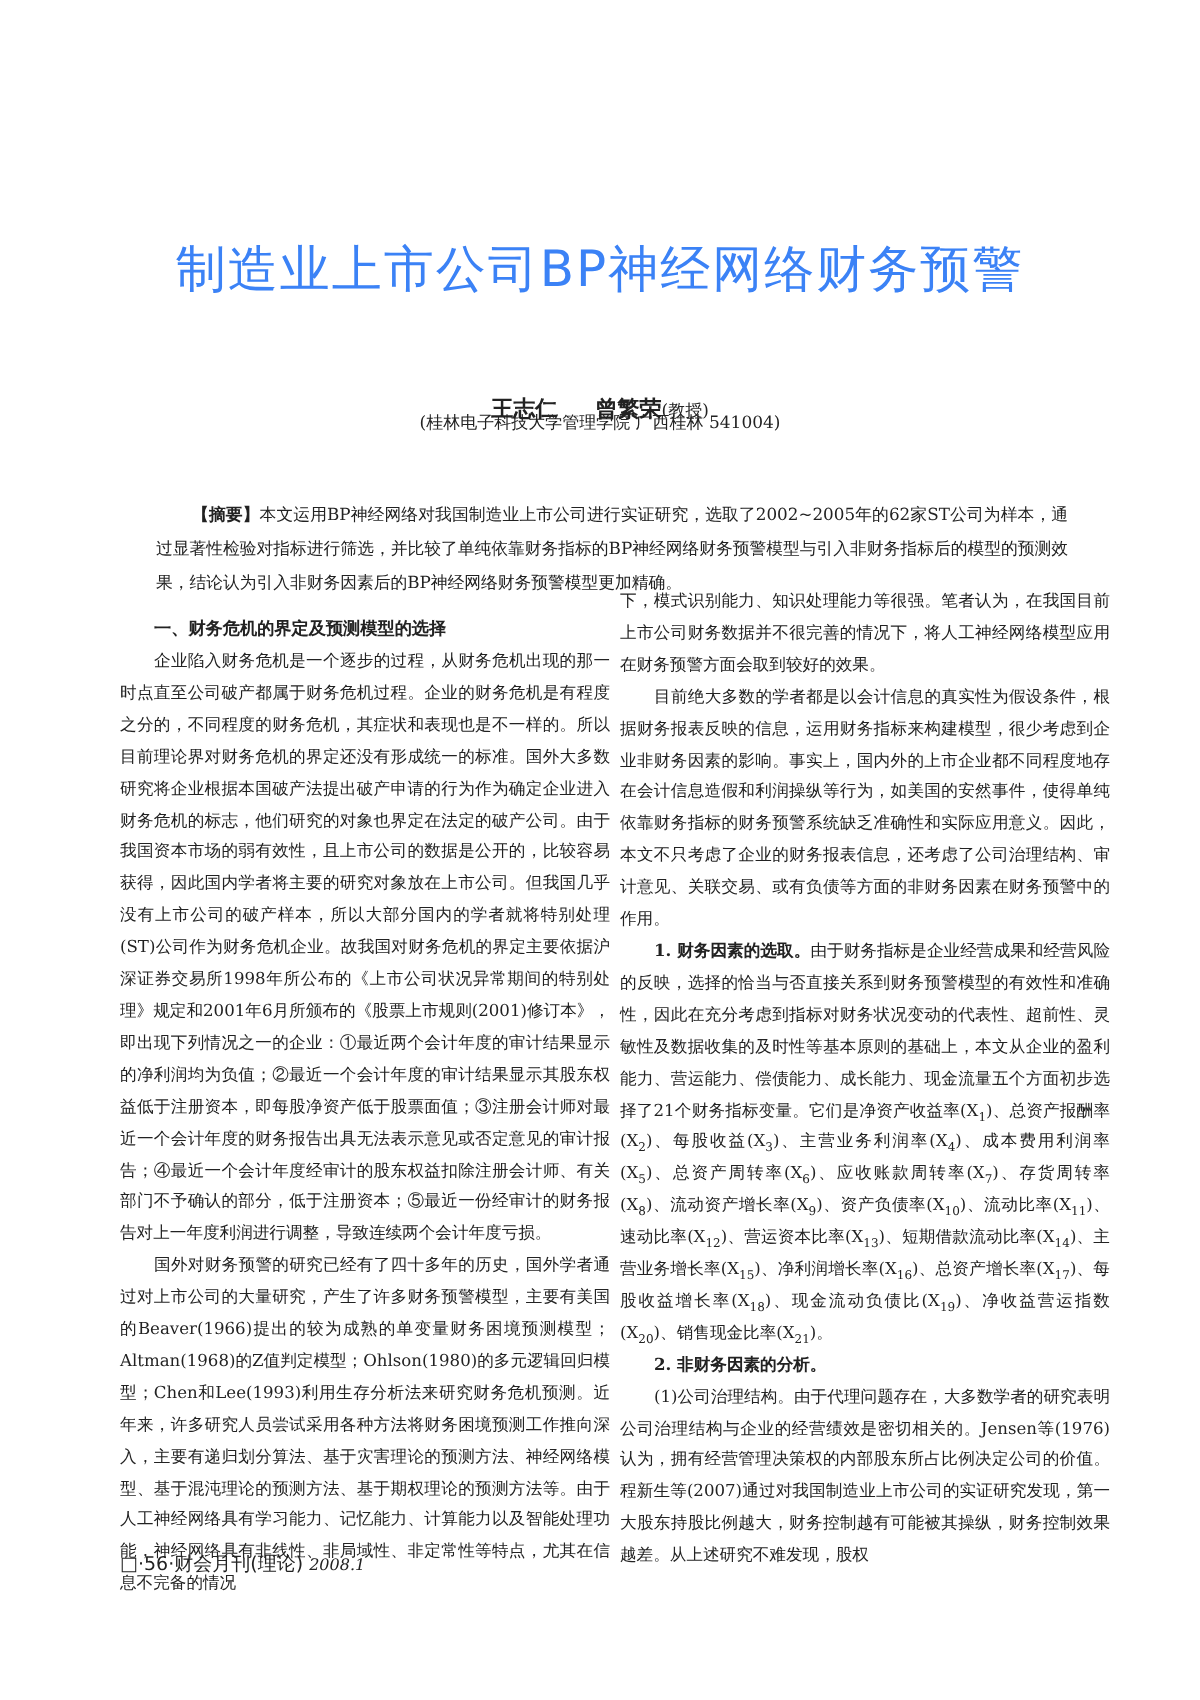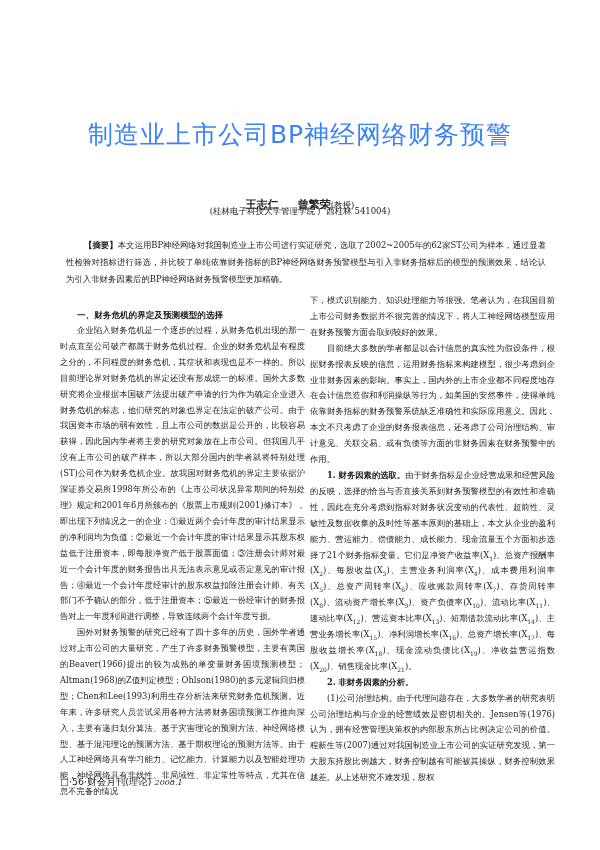--- a/index.html
+++ b/index.html
@@ -2,21 +2,21 @@
 <html><head>
 <meta charset="utf-8">
 <style>
   html, body { margin: 0; padding: 0; background: #fff; }
   body { width: 600px; height: 850px; position: relative; overflow: hidden; color: #222; font-family: "DejaVu Serif", serif; }
   .title { position: absolute; top: 118px; left: 0; width: 600px; text-align: center; font-family: "DejaVu Sans", sans-serif; font-size: 25px; letter-spacing: 1px; color: #3b82f6; }
   .authors { position: absolute; top: 197px; left: 0; width: 600px; text-align: center; font-family: "DejaVu Sans", sans-serif; font-size: 11px; font-weight: bold; }
   .authors .rank { font-weight: normal; font-size: 8.5px; font-family: "DejaVu Serif", serif; }
   .affil { position: absolute; top: 206px; left: 0; width: 600px; text-align: center; font-size: 8.5px; }
   .abstract { position: absolute; top: 233px; left: 62px; width: 488px; font-size: 8.4px; line-height: 17px; text-align: justify; }
-  .abstract p { margin: 4px; text-indent: 18px; }
+  .abstract p { margin: 16px; text-indent: 18px; }
   .bracket { font-family: "DejaVu Sans", sans-serif; font-weight: bold; }
   .kw { margin-right: 14px; }
   .col { position: absolute; top: 307px; width: 245px; font-size: 8.3px; line-height: 15.9px; text-align: justify; }
   .col.left { left: 60px; }
   .col.right { left: 310px; top: 293px; }
   .col p { margin: 0; text-indent: 17px; }
   .col h3 { margin: 0; font-size: 8.6px; font-weight: bold; font-family: "DejaVu Sans", sans-serif; text-indent: 17px; line-height: 16px; }
   .sub { font-weight: bold; }
   sub { font-size: 6px; line-height: 0; }
   .footer { position: absolute; top: 776px; left: 60px; font-family: "DejaVu Sans", sans-serif; font-size: 9.5px; }

